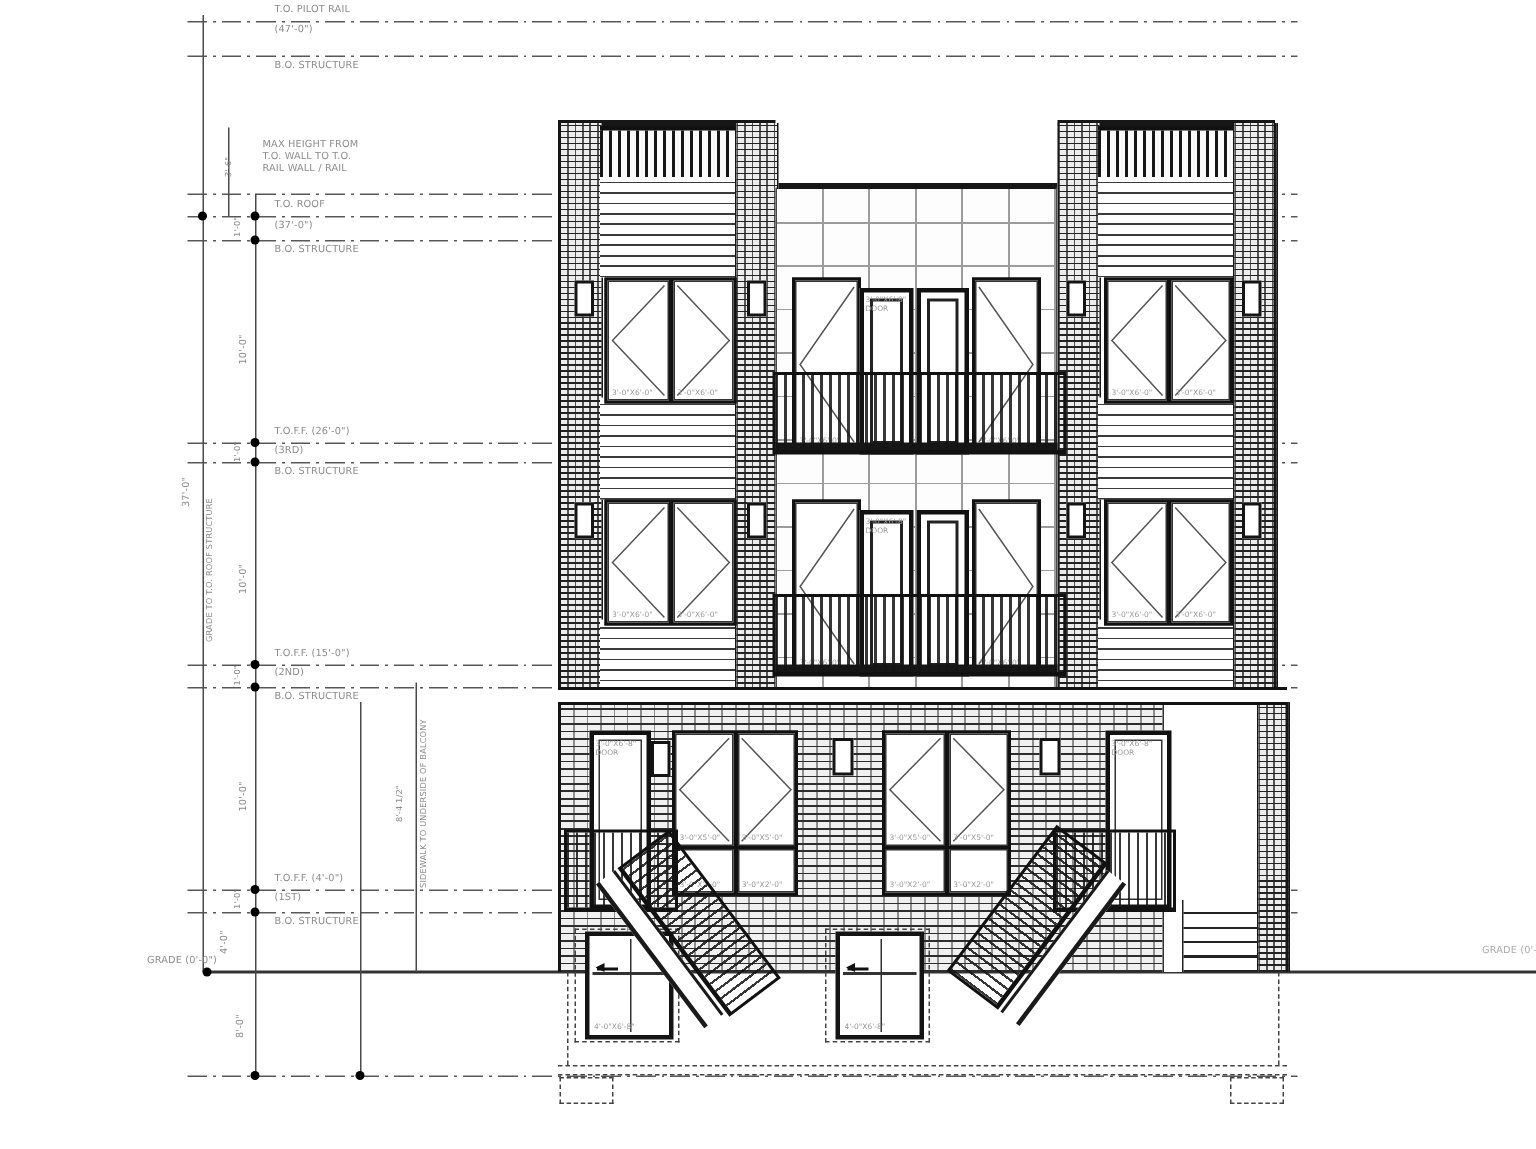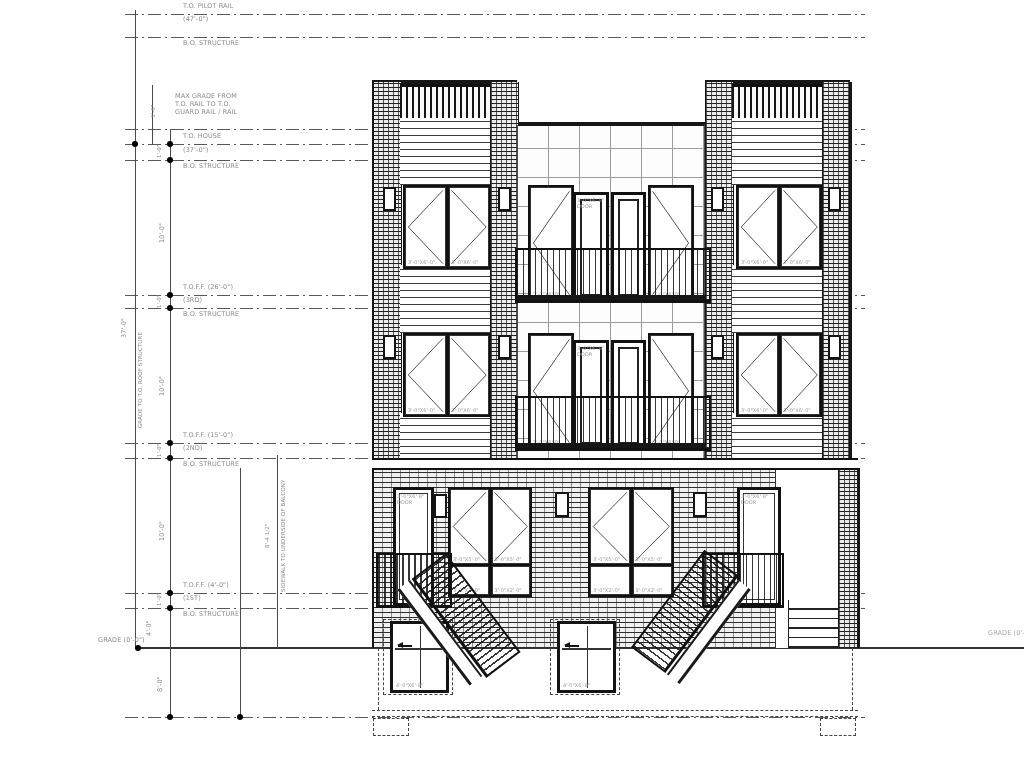--- a/index.html
+++ b/index.html
@@ -94,38 +94,38 @@
   <div class="dot" style="left:170px;top:593px;"></div>
   <div class="dot" style="left:170px;top:608px;"></div>
   <div class="dot" style="left:170px;top:717px;"></div>
   <div class="dot" style="left:135px;top:144px;"></div>
   <div class="dot" style="left:138px;top:648px;"></div>
   <div class="dot" style="left:240px;top:717px;"></div>
 
   <div class="ann" style="left:183px;top:3px;">T.O. PILOT RAIL</div>
   <div class="ann" style="left:183px;top:16px;">(47'-0")</div>
   <div class="ann" style="left:183px;top:40px;">B.O. STRUCTURE</div>
-  <div class="ann" style="left:183px;top:133px;">T.O. HOUSE</div>
+  <div class="ann" style="left:183px;top:133px;">T.O. ROOF</div>
   <div class="ann" style="left:183px;top:147px;">(37'-0")</div>
   <div class="ann" style="left:183px;top:163px;">B.O. STRUCTURE</div>
   <div class="ann" style="left:183px;top:284px;">T.O.F.F. (26'-0")</div>
   <div class="ann" style="left:183px;top:297px;">(3RD)</div>
   <div class="ann" style="left:183px;top:311px;">B.O. STRUCTURE</div>
   <div class="ann" style="left:183px;top:432px;">T.O.F.F. (15'-0")</div>
   <div class="ann" style="left:183px;top:445px;">(2ND)</div>
   <div class="ann" style="left:183px;top:461px;">B.O. STRUCTURE</div>
   <div class="ann" style="left:183px;top:582px;">T.O.F.F. (4'-0")</div>
   <div class="ann" style="left:183px;top:595px;">(1ST)</div>
   <div class="ann" style="left:183px;top:611px;">B.O. STRUCTURE</div>
   <div class="ann" style="left:98px;top:637px;">GRADE (0'-0")</div>
   <div class="ann" style="left:988px;top:630px;color:#ababab;">GRADE (0'-0")</div>
 
-  <div class="ann" style="left:175px;top:93px;">MAX GRADE FROM</div>
-  <div class="ann" style="left:175px;top:101px;">T.O. RAIL TO T.O.</div>
-  <div class="ann" style="left:175px;top:109px;">GUARD RAIL / RAIL</div>
+  <div class="ann" style="left:175px;top:93px;">MAX HEIGHT FROM</div>
+  <div class="ann" style="left:175px;top:101px;">T.O. WALL TO T.O.</div>
+  <div class="ann" style="left:175px;top:109px;">RAIL WALL / RAIL</div>
 
   <div class="vtext" style="left:120px;top:338px;">37'-0"</div>
   <div class="vtext sm" style="left:137px;top:428px;">GRADE TO T.O. ROOF STRUCTURE</div>
   <div class="vtext sm" style="left:150px;top:118px;">3'-6"</div>
   <div class="vtext" style="left:158px;top:243px;">10'-0"</div>
   <div class="vtext" style="left:158px;top:396px;">10'-0"</div>
   <div class="vtext" style="left:158px;top:541px;">10'-0"</div>
   <div class="vtext sm" style="left:156px;top:158px;">1'-0"</div>
   <div class="vtext sm" style="left:156px;top:308px;">1'-0"</div>
   <div class="vtext sm" style="left:156px;top:457px;">1'-0"</div>

